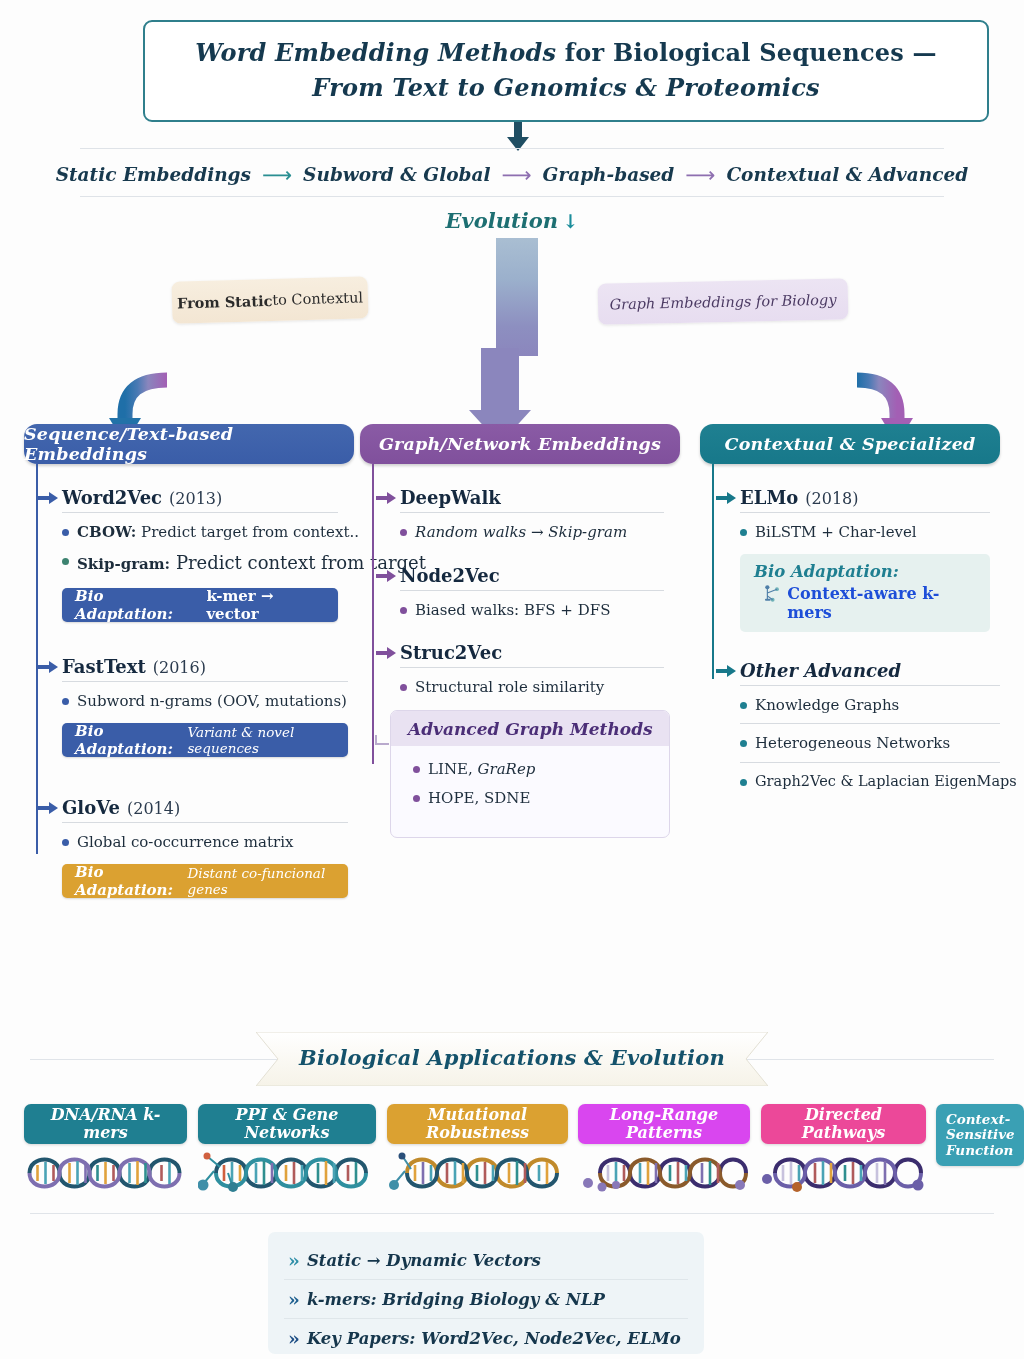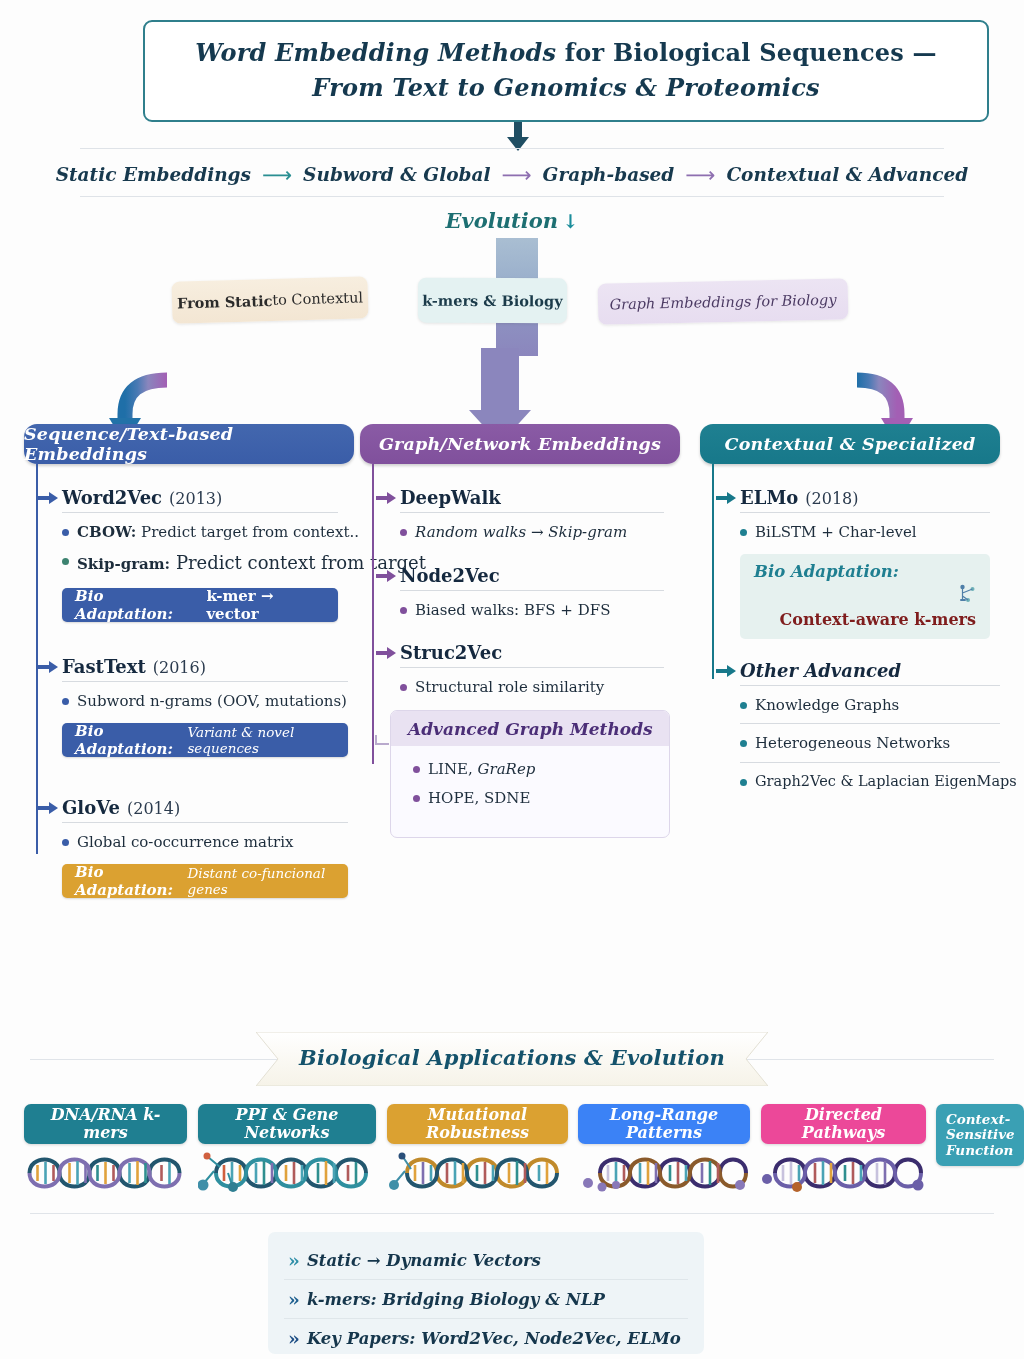--- a/index.html
+++ b/index.html
@@ -151,22 +151,22 @@
   .bio-orange { background: #dba131; }
 
   .bio-soft {
     background: #e6f1ef; border-radius: 5px; padding: 8px 14px 10px 14px;
   }
   .bio-soft .lbl {
     font-family: "DejaVu Serif", serif; font-style: italic; font-weight: bold;
     font-size: 16.5px; color: #1f7f91;
   }
   .bio-soft .row2 {
-    display: flex; align-items: flex-end; gap: 7px; margin-top: 3px; padding-left: 10px;
-    font-family: "DejaVu Serif", serif; font-weight: bold; font-size: 16px; color: #7f1d1d; flex-direction: column;
+    display: flex; align-items: flex-start; gap: 7px; margin-top: 3px; padding-left: 10px;
+    font-family: "DejaVu Serif", serif; font-weight: bold; font-size: 16px; color: #1d4ed8;
   }
 
   
   .adv-card {
     position: absolute; left: 30px; top: 286px; width: 280px; height: 128px;
     background: #fbfaff; border: 1px solid #ddd6ea; border-radius: 7px;
   }
   .adv-card .hd {
     background: #e9e2f2; border-radius: 6px 6px 0 0; height: 35px;
     display: flex; align-items: center; padding-left: 17px;
@@ -244,23 +244,20 @@
   <div class="evolution">
     <span>Evolution</span>
     <span class="dn">↓</span>
   </div>
 
   <div class="shaft"></div>
 
   <div class="pill pill-1">
     <b>From Static</b>
       <span class="thin"> to Contextul</span>
-  </div>
-  <div class="pill pill-2">
-    <b>k-mers &amp; Biology</b>
   </div>
   <div class="pill pill-3">
     <span>Graph Embeddings for Biology</span>
   </div>
 
   <svg class="splitter" viewBox="0 0 814 98" preserveAspectRatio="none">
     <defs>
       <linearGradient id="gsplit" x1="0" y1="0" x2="1" y2="0">
         <stop offset="0%" stop-color="#1f6fa8"></stop>
         <stop offset="30%" stop-color="#4a7ab4"></stop>
@@ -555,21 +552,21 @@
         </g>
         <g stroke="#3f8fa8" stroke-width="2" fill="none">
             <path d="M18 22 L8 34 M24 20 L16 8"></path>
           </g>
         <circle cx="7" cy="36" r="5" fill="#3f8fa8"></circle>
           <circle cx="15" cy="7" r="3.5" fill="#2a4f7a"></circle>
       </svg>
     </div>
 
     <div class="chip" style="left:554px; width:172px;">
-      <div class="chip-label" style="height:40px; background:#3b82f6;">Long-Range Patterns</div>
+      <div class="chip-label" style="height:40px; background:#d946ef;">Long-Range Patterns</div>
       <svg class="chip-dna" width="172" height="48" viewBox="0 0 172 48">
         <g stroke-width="4" fill="none">
           <path d="M22 24 C22 6 52 6 52 24 C52 42 82 42 82 24 C82 6 112 6 112 24 C112 42 142 42 142 24 C142 6 168 6 168 24" stroke="#3b2d6e"></path>
           <path d="M22 24 C22 42 52 42 52 24 C52 6 82 6 82 24 C82 42 112 42 112 24 C112 6 142 6 142 24 C142 42 168 42 168 24" stroke="#8a5a2b"></path>
         </g>
         <g stroke-width="2.6">
           <path d="M30 16 V32" stroke="#c7c2dd"></path>
             <path d="M38 13 V35" stroke="#4aa3b5"></path>
             <path d="M46 16 V32" stroke="#b05b5b"></path>
           <path d="M62 14 V34" stroke="#4aa3b5"></path>

